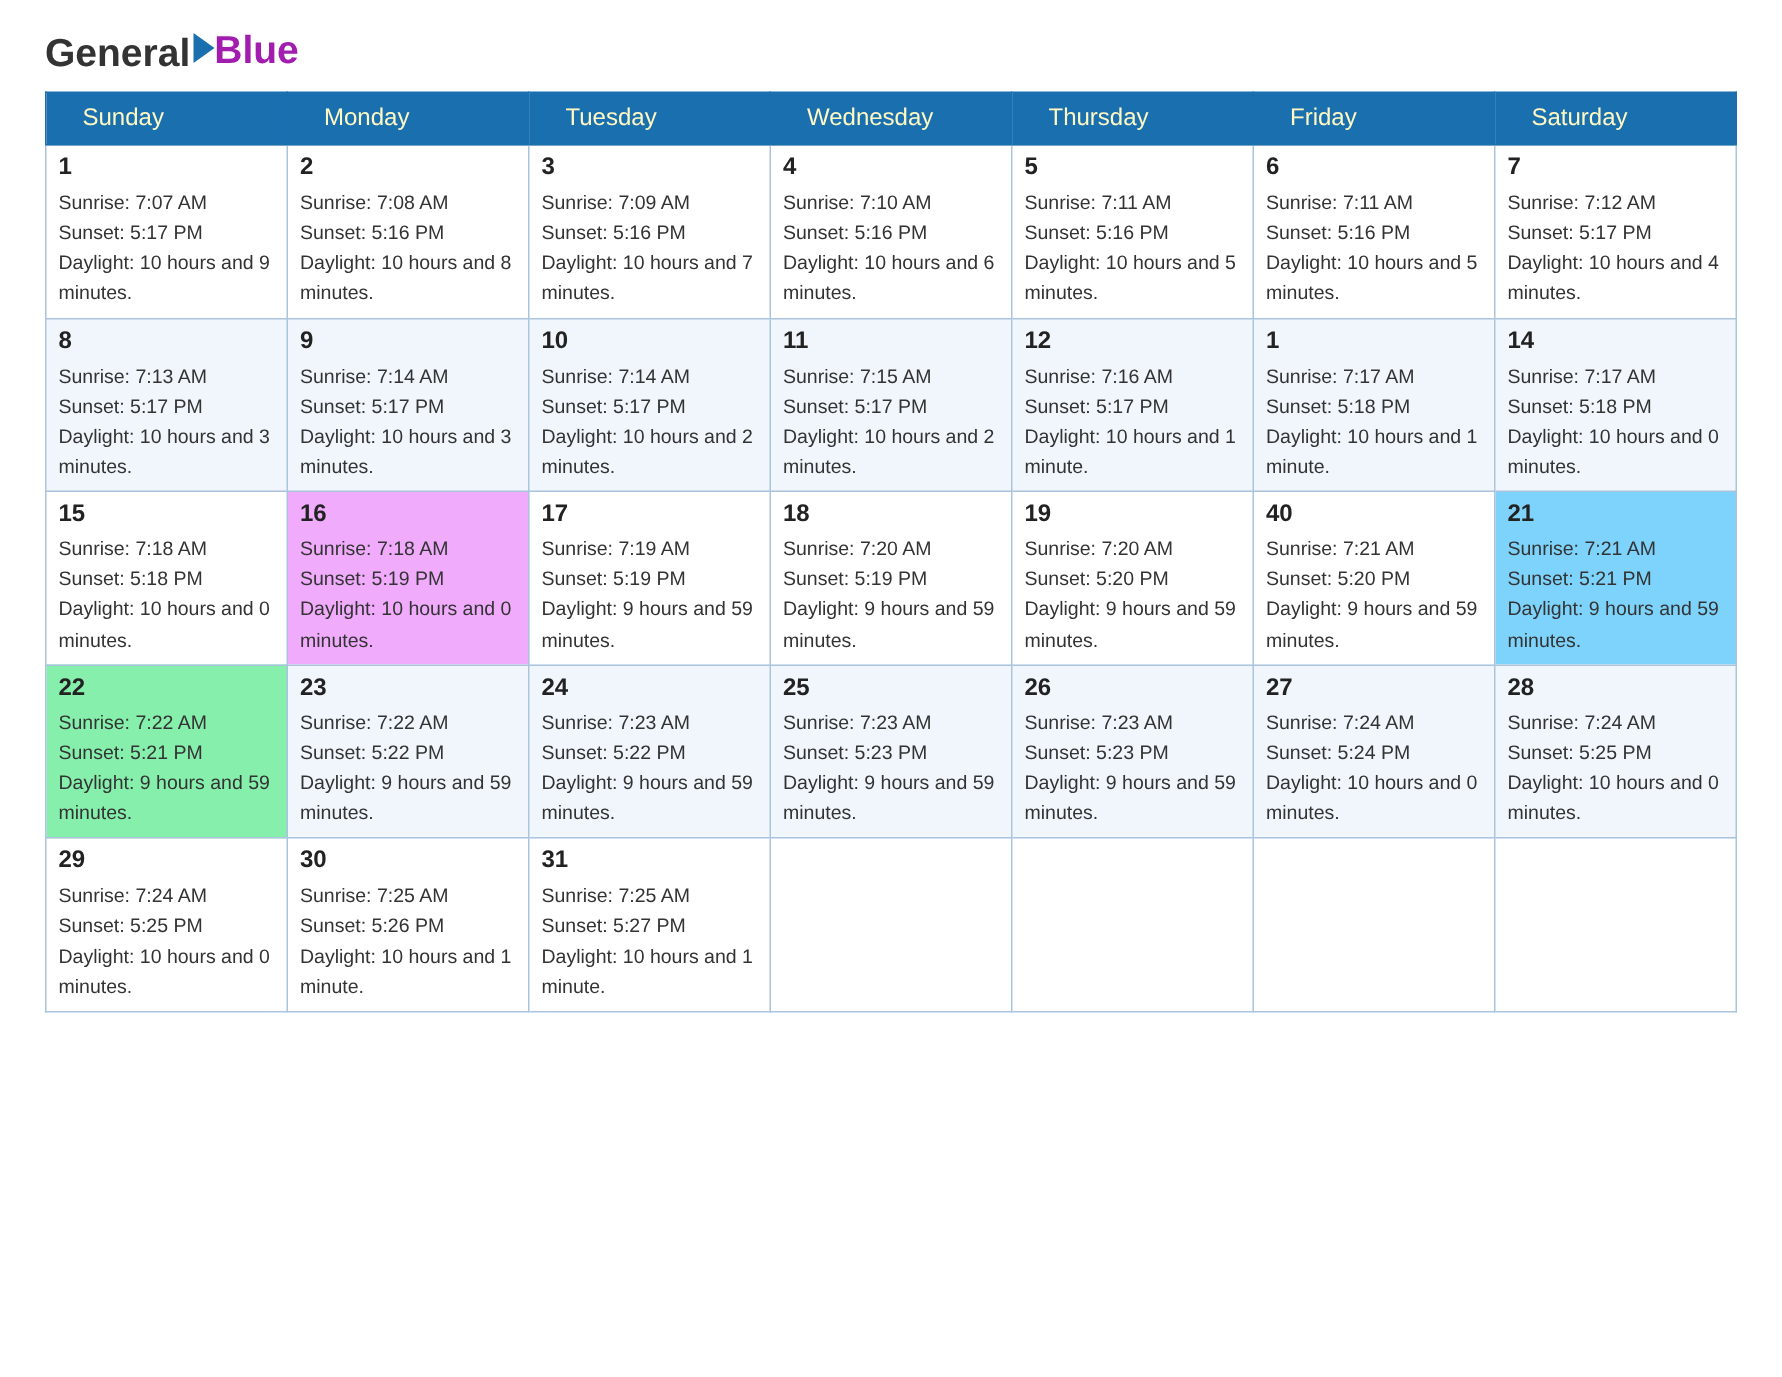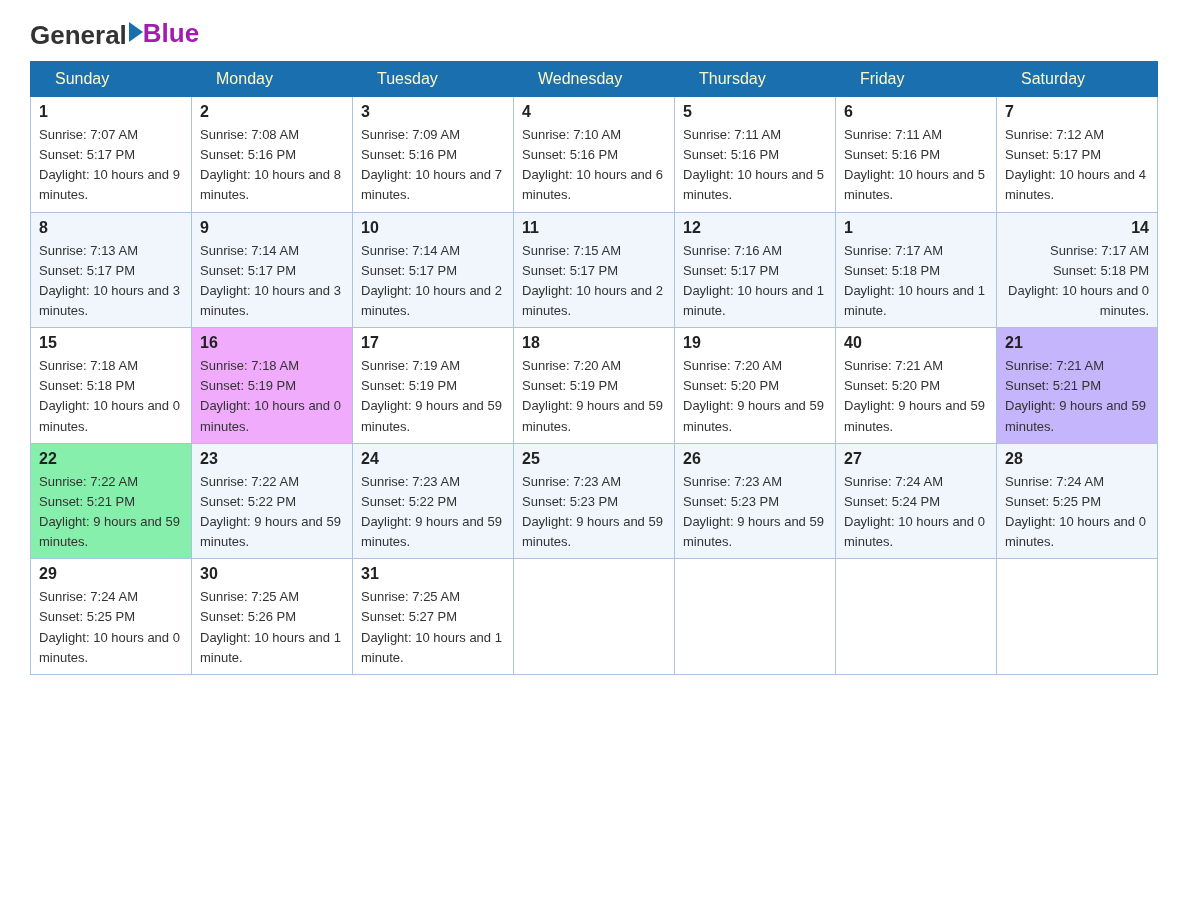--- a/index.html
+++ b/index.html
@@ -185,21 +185,21 @@
           <div class="day-info">Sunrise: 7:15 AM<br>Sunset: 5:17 PM<br>Daylight: 10 hours and 2 minutes.</div>
         </td>
         <td style="background-color: rgb(240, 246, 252);">
           <div class="day-number">12</div>
           <div class="day-info">Sunrise: 7:16 AM<br>Sunset: 5:17 PM<br>Daylight: 10 hours and 1 minute.</div>
         </td>
         <td style="background-color: rgb(240, 246, 252);">
           <div class="day-number">1</div>
           <div class="day-info">Sunrise: 7:17 AM<br>Sunset: 5:18 PM<br>Daylight: 10 hours and 1 minute.</div>
         </td>
-        <td style="background-color: rgb(240, 246, 252); text-align: right;">
+        <td style="background-color: rgb(240, 246, 252);">
           <div class="day-number">14</div>
           <div class="day-info">Sunrise: 7:17 AM<br>Sunset: 5:18 PM<br>Daylight: 10 hours and 0 minutes.</div>
         </td>
       </tr>
       <tr>
         <td style="background-color: rgb(255, 255, 255); margin-left: 14px;">
           <div class="day-number">15</div>
           <div class="day-info">Sunrise: 7:18 AM<br>Sunset: 5:18 PM<br>Daylight: 10 hours and 0 minutes.</div>
         </td>
         <td style="background-color: #f0abfc;">
@@ -215,21 +215,21 @@
           <div class="day-info">Sunrise: 7:20 AM<br>Sunset: 5:19 PM<br>Daylight: 9 hours and 59 minutes.</div>
         </td>
         <td style="background-color: rgb(255, 255, 255);">
           <div class="day-number">19</div>
           <div class="day-info">Sunrise: 7:20 AM<br>Sunset: 5:20 PM<br>Daylight: 9 hours and 59 minutes.</div>
         </td>
         <td style="background-color: rgb(255, 255, 255);">
           <div class="day-number">40</div>
           <div class="day-info">Sunrise: 7:21 AM<br>Sunset: 5:20 PM<br>Daylight: 9 hours and 59 minutes.</div>
         </td>
-        <td style="background-color: #c4b5fd;">
+        <td style="background-color: #7dd3fc;">
           <div class="day-number">21</div>
           <div class="day-info">Sunrise: 7:21 AM<br>Sunset: 5:21 PM<br>Daylight: 9 hours and 59 minutes.</div>
         </td>
       </tr>
       <tr>
         <td style="background-color: #86efac;">
           <div class="day-number">22</div>
           <div class="day-info">Sunrise: 7:22 AM<br>Sunset: 5:21 PM<br>Daylight: 9 hours and 59 minutes.</div>
         </td>
         <td style="background-color: rgb(240, 246, 252);">

